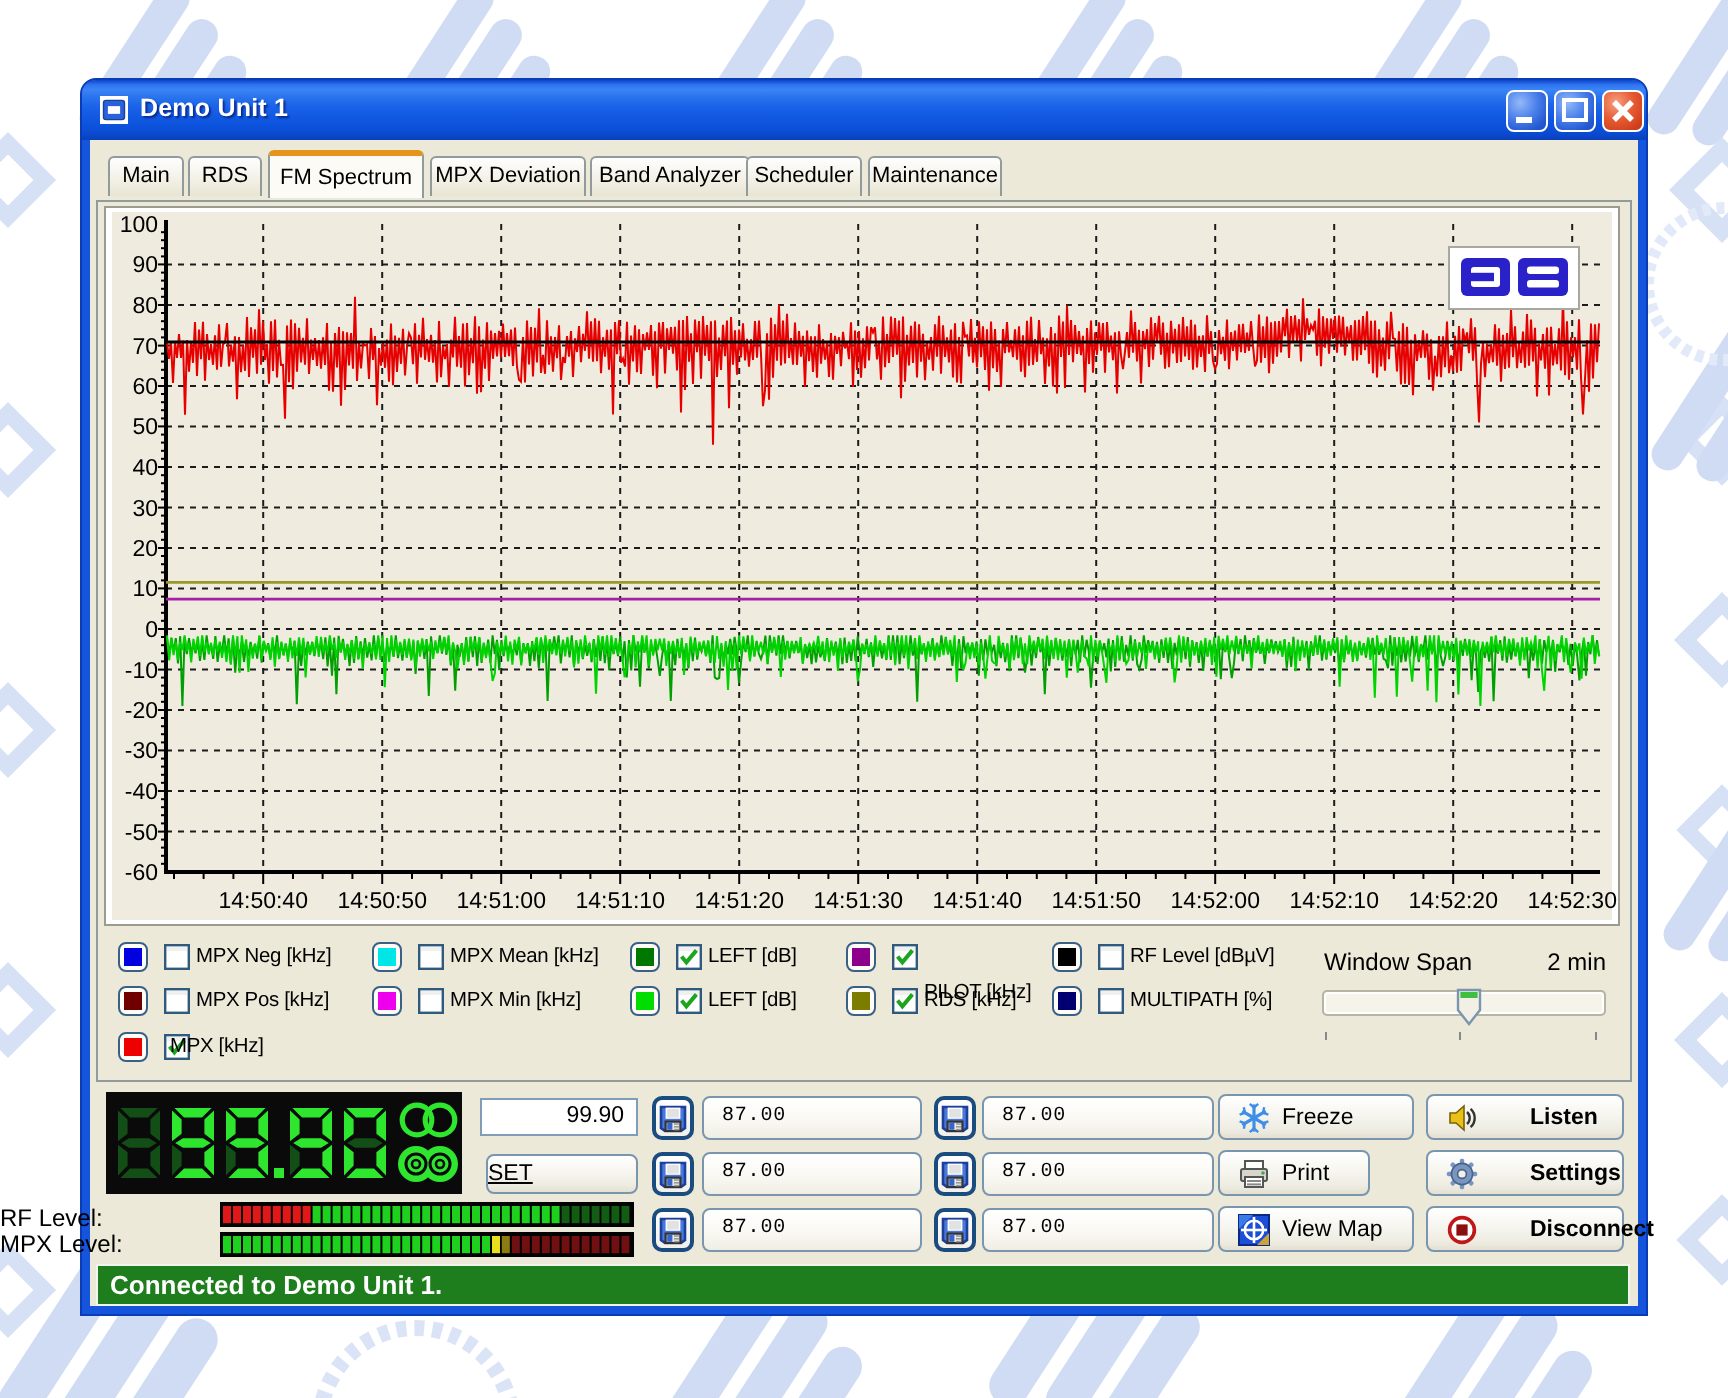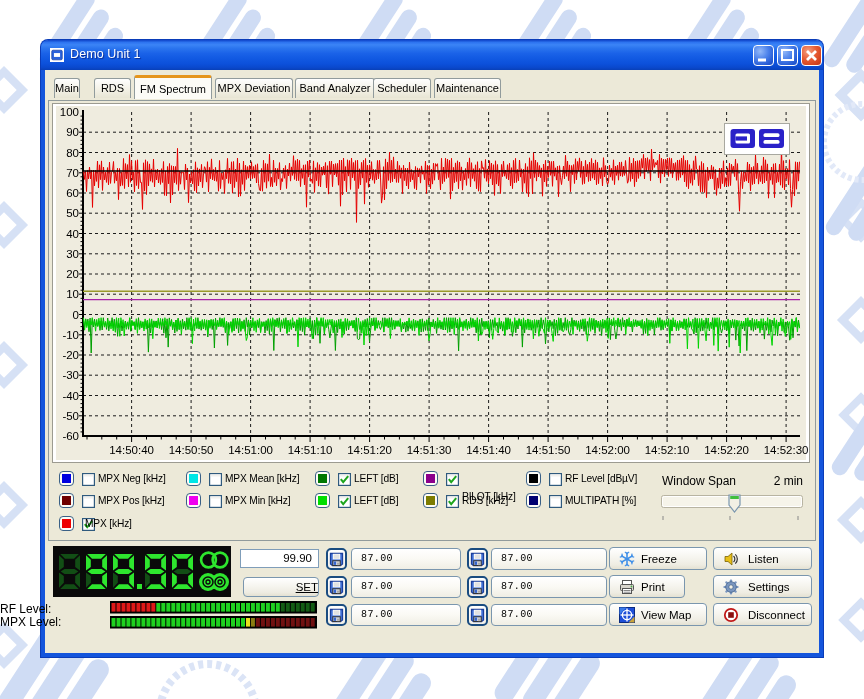--- a/index.html
+++ b/index.html
@@ -7,21 +7,21 @@
 #stage { position:relative; width:864px; height:699px; }
 #win { position:absolute; z-index:0; left:41px; top:40px; width:782px; height:617px;
   background:#ece9d8; border-radius:7px 7px 0 0;
   border-left:4px solid #1455dc; border-right:4px solid #1455dc; border-bottom:4px solid #1455dc;
   box-shadow:0 0 0 1px #0a3cb8; }
 #titlebar { position:absolute; left:-4px; top:0; width:782px; height:30px;
   border-radius:7px 7px 0 0;
   background:linear-gradient(180deg,#0f44c8 0%,#2d74f0 8%,#3b84f6 16%,#2a74ee 28%,#1a62e8 45%,#1159e2 62%,#0c50da 80%,#0a48cc 92%,#0940b8 100%);
 }
 #titleico { position:absolute; left:9px; top:8px; width:14px; height:14px; }
-#titletxt { position:absolute; left:29px; top:7px; color:#fff; font-weight:normal;
+#titletxt { position:absolute; left:29px; top:7px; color:#fff; font-weight:bold;
   font-size:12.5px; text-shadow:1px 1px 1px #0a2a90; letter-spacing:0.1px; }
 .wbtn { position:absolute; top:5px; width:21px; height:21px; border-radius:4px;
   border:1px solid #fff; }
 .wbtn.blue { background:radial-gradient(circle at 32% 28%, #94b9f8 0%, #4a80ea 45%, #2458d2 80%, #1c4cc0 100%); }
 .wbtn.red { background:radial-gradient(circle at 32% 28%, #f5a081 0%, #e65c34 45%, #d2411e 80%, #bd3818 100%); }
 #content { position:absolute; left:0; top:30px; width:774px; height:583px; background:#ece9d8; }
 .tab { position:absolute; top:8px; height:20px; background:linear-gradient(180deg,#fefefe,#f2f0e4 60%,#e8e5d4);
   border:1px solid #919b9c; border-bottom:none; border-radius:3px 3px 0 0;
   font-size:11px; text-align:center; line-height:19px; color:#000; z-index:1; white-space:nowrap; }
 .tab.active { top:5px; height:24px; background:#fcfbf6; z-index:3; line-height:22px;
@@ -34,22 +34,22 @@
 .leglab { position:absolute; z-index:5; font-size:10.2px; letter-spacing:-0.15px; color:#000; white-space:nowrap; }
 #wspan { position:absolute; z-index:5; left:662px; top:474px; font-size:12px; color:#000; }
 #wspanval { position:absolute; z-index:5; left:746px; top:474px; width:57px; text-align:right; font-size:12px; }
 #freq { position:absolute; z-index:5; left:240px; top:549px; width:79px; height:19px; background:#fff;
   border:1px solid #7f9db9; font-size:11.5px; text-align:right; padding:2px 6px 0 0; }
 .xpbtn { position:absolute; z-index:5; background:linear-gradient(180deg,#ffffff 0%,#f6f5ef 45%,#eeece2 80%,#e4e1d2 100%);
   border:1px solid #7a96ae; border-radius:4px; display:flex; align-items:center;
   font-size:11.5px; color:#000; box-shadow:inset 0 1px 0 #fff; }
 .bicon { width:16px; height:16px; margin-left:9px; display:inline-block; }
 .blab { margin-left:6px; }
-.blab.rc { margin-left:9px; }
-.xpbtn.center { justify-content:flex-end;text-decoration:underline; }
+.blab.rc { margin-left:26px;font-weight:bold; }
+.xpbtn.center { justify-content:flex-start;text-decoration:underline; }
 .xpbtn.center .blab { margin-left:0; }
 .f87 { position:absolute; z-index:5; background:linear-gradient(180deg,#ffffff 0%,#faf9f4 50%,#f0eee4 100%);
   border:1px solid #7a96ae; border-radius:4px; }
 .f87 span { font-family:"Liberation Mono", monospace; font-size:10px; letter-spacing:0.4px;
   position:absolute; left:9px; top:4px; }
 .savebtn { position:absolute; z-index:5; width:21px; height:22px; background:linear-gradient(180deg,#ffffff,#f2f0e8);
   border:2px solid #1a4c80; border-radius:5px; display:flex; align-items:center; justify-content:center; }
 .mlab { position:absolute; z-index:5; font-size:12px; color:#000; white-space:nowrap; text-align:left; }
 #status { position:absolute; z-index:5; left:7px; top:592px; width:767px; height:21px; background:#1e7e1e;
   border:1px solid #f4f4ee; color:#fff; font-weight:bold; font-size:13px; padding:2px 0 0 6px; }
@@ -189,21 +189,21 @@
             <rect x="4" y="12.5" width="8" height="3" fill="#fff"></rect>
           </svg></div>
     <div class="wbtn blue" style="left:736px"><svg width="19" height="19" viewBox="0 0 19 19">
             <rect x="4" y="4" width="11" height="10" fill="none" stroke="#fff" stroke-width="2"></rect>
           </svg></div>
     <div class="wbtn red" style="left:760px"><svg width="19" height="19" viewBox="0 0 19 19">
             <path d="M5 5 L14 14 M14 5 L5 14" stroke="#fff" stroke-width="2.8"></path>
           </svg></div>
   </div>
   <div id="content">
-    <div class="tab" style="left:9px;width:26px">Main</div>
+    <div class="tab" style="left:9px;width:38px">Main</div>
 <div class="tab" style="left:49px;width:37px">RDS</div>
 <div class="tab active" style="left:89px;width:78px">FM Spectrum</div>
 <div class="tab" style="left:170px;width:78px">MPX Deviation</div>
 <div class="tab" style="left:250px;width:80px">Band Analyzer</div>
 <div class="tab" style="left:328px;width:58px">Scheduler</div>
 <div class="tab" style="left:389px;width:67px">Maintenance</div>
     <div id="page"></div>
   </div>
 </div>
 <svg width="758" height="360" style="position:absolute;z-index:5;left:52px;top:103px">
@@ -821,13 +821,14 @@
 <rect x="180.8" y="17" width="4" height="8.6" fill="#701010"></rect>
 <rect x="185.8" y="2" width="4" height="8.6" fill="#135c13"></rect>
 <rect x="185.8" y="17" width="4" height="8.6" fill="#701010"></rect>
 <rect x="190.7" y="2" width="4" height="8.6" fill="#135c13"></rect>
 <rect x="190.7" y="17" width="4" height="8.6" fill="#701010"></rect>
 <rect x="195.7" y="2" width="4" height="8.6" fill="#135c13"></rect>
 <rect x="195.7" y="17" width="4" height="8.6" fill="#701010"></rect>
 <rect x="200.7" y="2" width="4" height="8.6" fill="#135c13"></rect>
 <rect x="200.7" y="17" width="4" height="8.6" fill="#701010"></rect>
 </svg>
+<div id="status" style="left:48px;top:632px;width:767px;height:21px;position:absolute">Connected to Demo Unit 1.</div>
 </div>
 
 </body></html>

